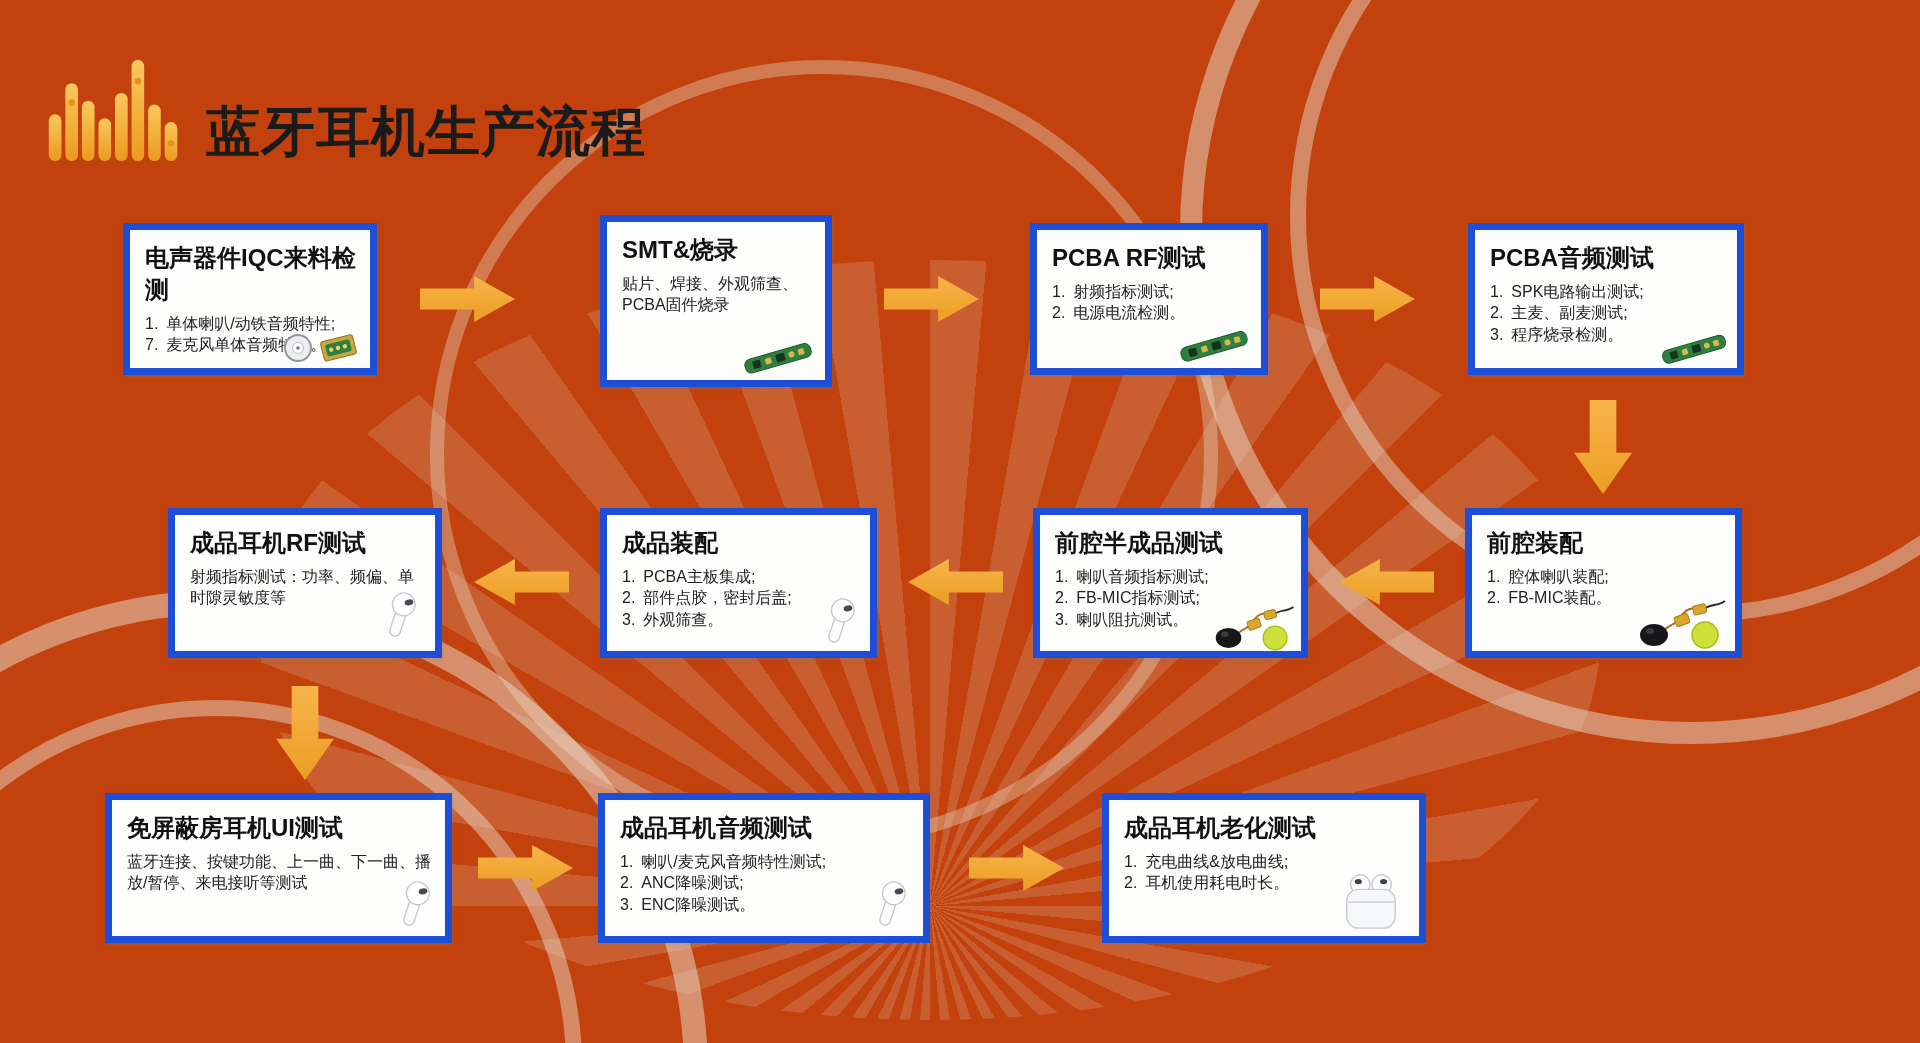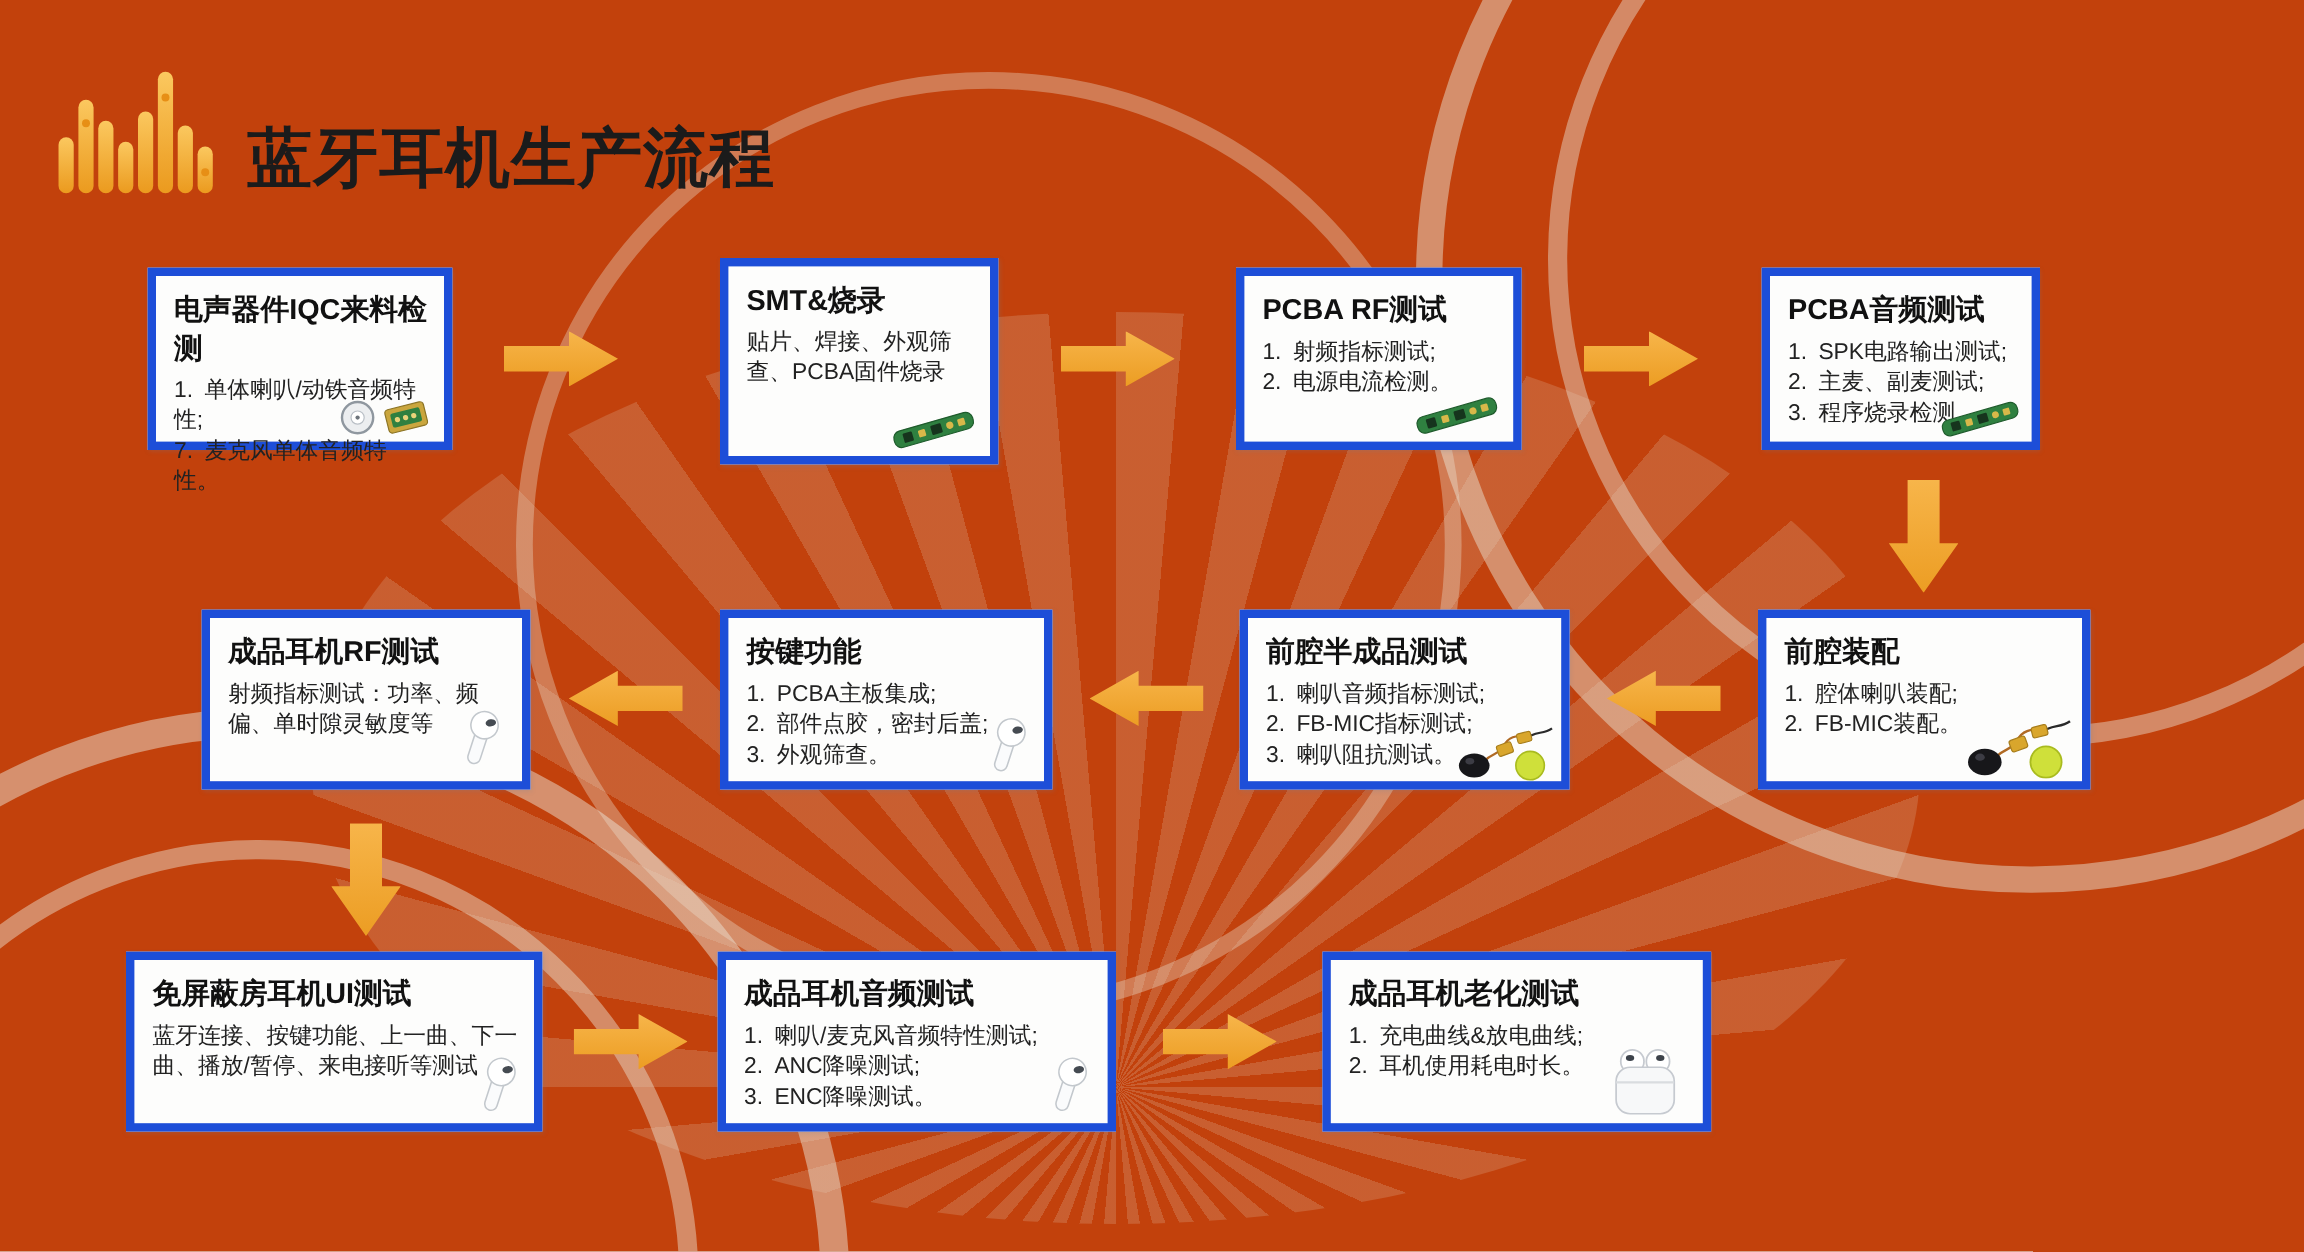--- a/index.html
+++ b/index.html
@@ -32,21 +32,21 @@
   }
 
   
   .box {
     position:absolute; box-sizing:border-box;
     background:#fdfdfc; border:7px solid #1d4ed8;
     box-shadow:1px 2px 4px rgba(110,130,150,.25);
     padding:12px 13px 6px 15px;
   }
   .box-title { font-size:24px; font-weight:bold; margin:0 0 7px 0; color:#111; }
-  .box-line  { font-size:19px; line-height:1.34; color:#222; }
+  .box-line  { font-size:16px; line-height:1.34; color:#222; }
   .box-line:empty { display:none; }
 
   .photo { position:absolute; pointer-events:none; }
 
   
   .arrow { position:absolute; background:linear-gradient(180deg,#f7b54a 0%,#ec9d23 100%); }
   .arrow-right { width:95px; height:46px;
     clip-path:polygon(0% 27%,57% 27%,57% 0%,100% 50%,57% 100%,57% 73%,0% 73%); }
   .arrow-left  { width:95px; height:46px;
     clip-path:polygon(100% 27%,43% 27%,43% 0%,0% 50%,43% 100%,43% 73%,100% 73%); }
@@ -160,21 +160,21 @@
     <div class="box-title">PCBA RF测试</div>
     <div class="box-line">1. 射频指标测试;</div>
     <div class="box-line">2. 电源电流检测。</div>
     <svg class="photo" style="right:6px;bottom:2px" width="80" height="40">
         <use href="#sym-pcb"></use>
       </svg>
   </div>
 
   <div class="arrow arrow-right" style="left:1320px;top:276px"></div>
 
-  <div class="box" style="left:1468px;top:223px;width:232px;height:152px">
+  <div class="box" style="left:1468px;top:223px;width:276px;height:152px">
     <div class="box-title">PCBA音频测试</div>
     <div class="box-line">1. SPK电路输出测试;</div>
     <div class="box-line">2. 主麦、副麦测试;</div>
     <div class="box-line">3. 程序烧录检测。</div>
     <svg class="photo" style="right:4px;bottom:0px" width="76" height="38">
         <use href="#sym-pcb"></use>
       </svg>
   </div>
 
   <div class="arrow arrow-down" style="left:1574px;top:400px"></div>
@@ -196,21 +196,21 @@
     <div class="box-line">2. FB-MIC指标测试;</div>
     <div class="box-line">3. 喇叭阻抗测试。</div>
     <svg class="photo" style="right:4px;bottom:0px" width="84" height="48">
         <use href="#sym-driver"></use>
       </svg>
   </div>
 
   <div class="arrow arrow-left" style="left:908px;top:559px"></div>
 
   <div class="box" style="left:600px;top:508px;width:277px;height:150px">
-    <div class="box-title">按键功能</div>
+    <div class="box-title">成品装配</div>
     <div class="box-line">1. PCBA主板集成;</div>
     <div class="box-line">2. 部件点胶，密封后盖;</div>
     <div class="box-line">3. 外观筛查。</div>
     <svg class="photo" style="right:10px;bottom:2px" width="42" height="54">
         <use href="#sym-earbud"></use>
       </svg>
   </div>
 
   <div class="arrow arrow-left" style="left:474px;top:559px"></div>
 

